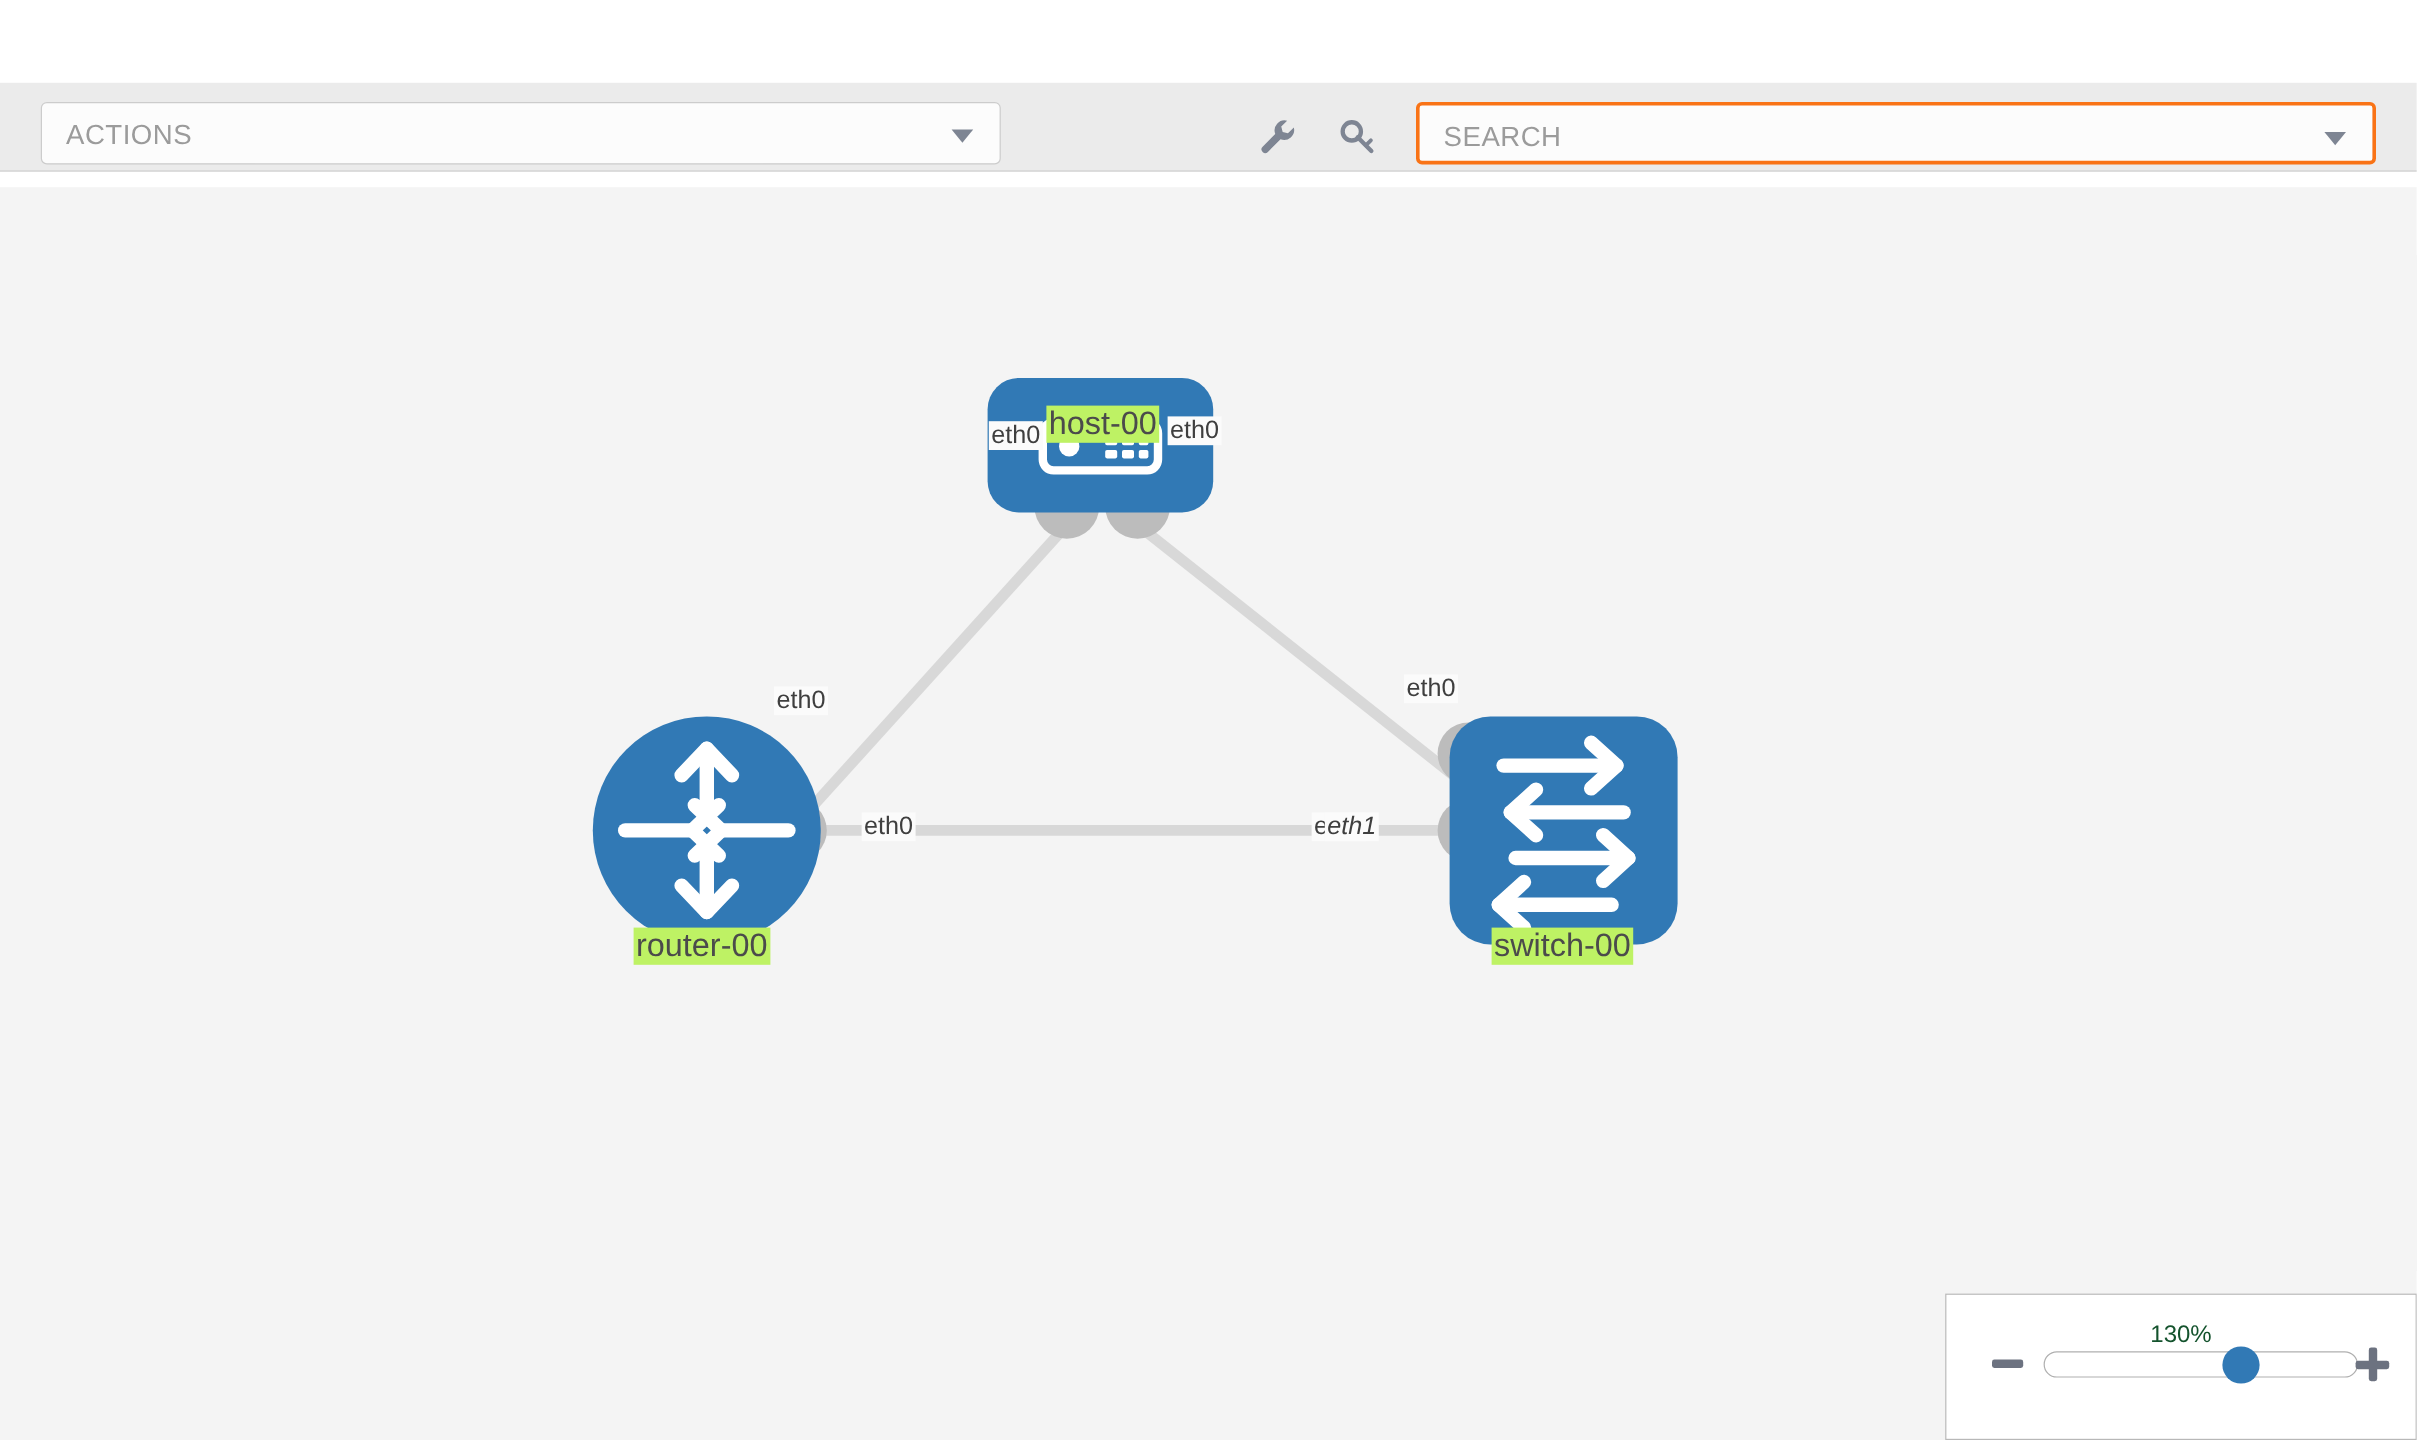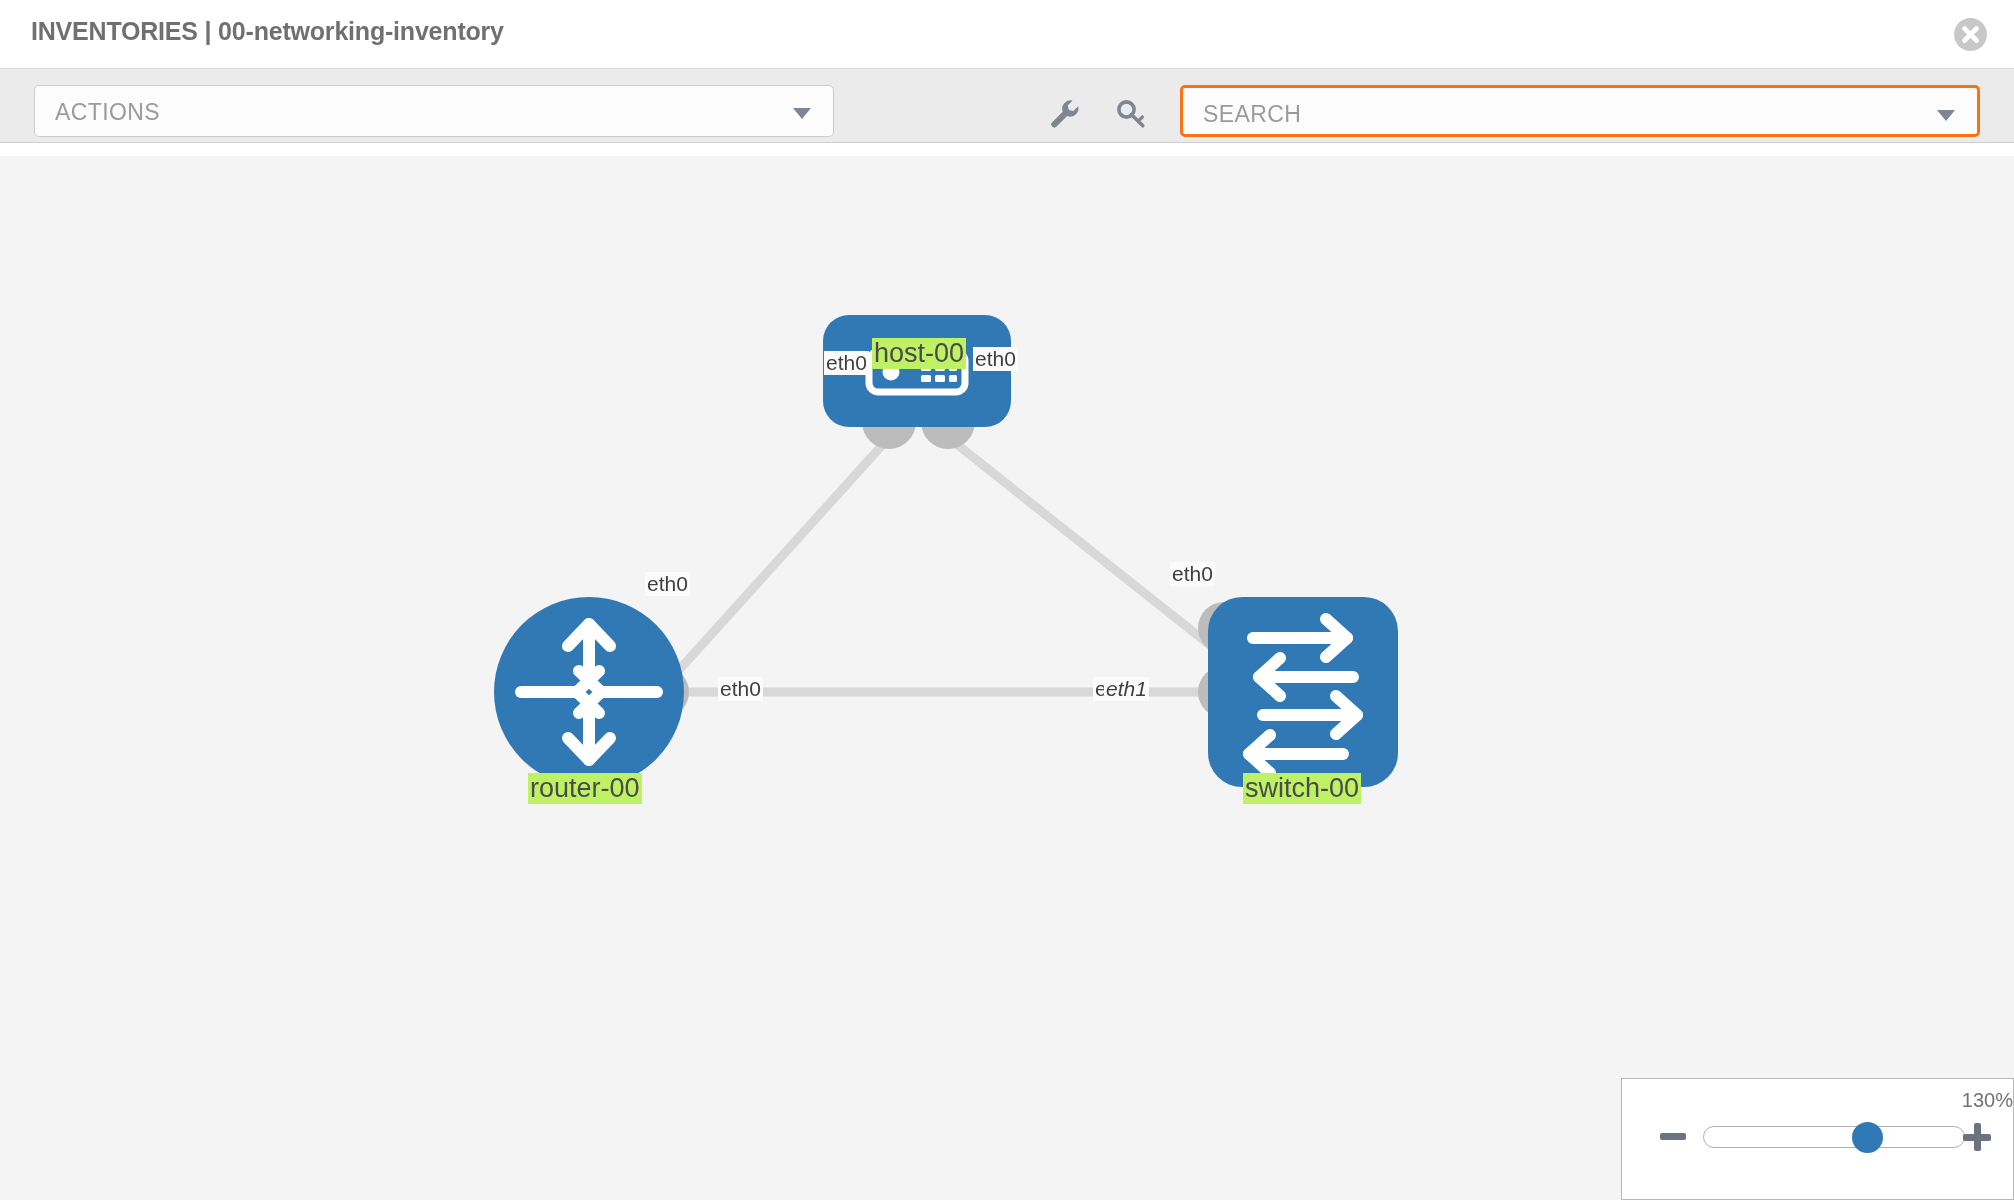--- a/index.html
+++ b/index.html
@@ -136,24 +136,24 @@
   
   .zoom-panel {
     position: absolute;
     left: 1621px; top: 1078px;
     width: 393px; height: 122px;
     background: #ffffff;
     border: 1px solid #b8b8b8;
   }
   .zoom-pct {
     position: absolute;
-    top: 10px; left: 0; width: 100%;
-    text-align: right;
+    top: 22px; left: 0; width: 100%;
+    text-align: center;
     font-size: 20px;
-    color: #737373;
+    color: #14532d;
   }
   .zoom-minus {
     position: absolute;
     left: 38px; top: 54px;
     width: 26px; height: 7px;
     border-radius: 2px;
     background: #6c7280;
     cursor: pointer;
   }
   .zoom-plus {
@@ -189,29 +189,20 @@
     border-radius: 50%;
     background: #3179b5;
     cursor: grab;
   }
 </style>
 </head>
 <body>
 
 <div id="app">
 
-  <div class="header">
-    <div class="page-title">INVENTORIES | 00-networking-inventory</div>
-
-    <div class="close-btn">
-      <svg width="33" height="33" viewBox="0 0 33 33" aria-hidden="true">
-        <path d="M10.5 10.5 L22.5 22.5 M22.5 10.5 L10.5 22.5" stroke="#ffffff" stroke-width="4.6" stroke-linecap="round"></path>
-      </svg>
-    </div>
-  </div>
 
   <div class="toolbar">
 
     <div class="actions-select">
       <span class="label">ACTIONS</span>
       <span class="caret"></span>
     </div>
 
     <div class="tool-icon wrench">
       <svg width="34" height="34" viewBox="0 0 34 34" aria-hidden="true">

